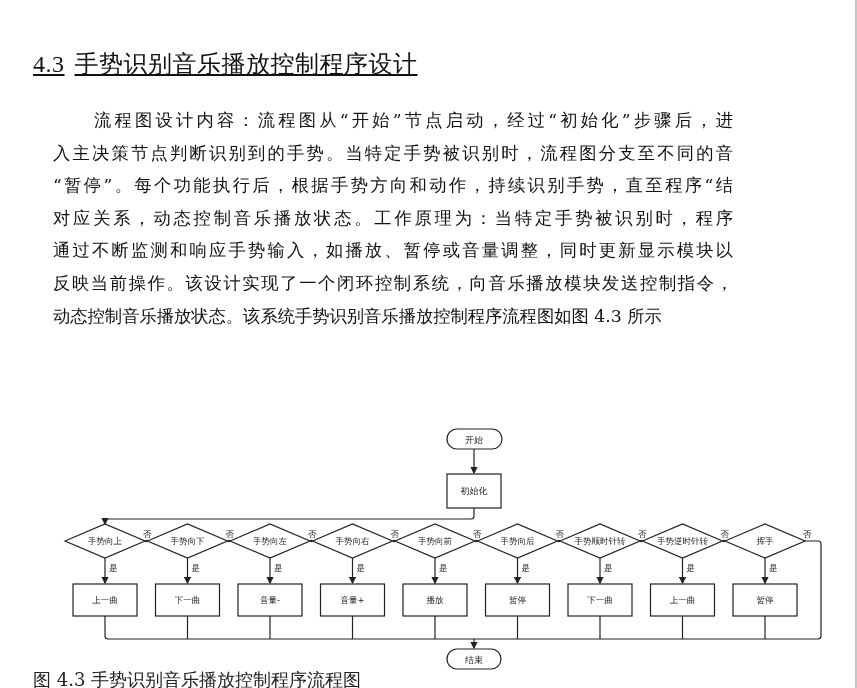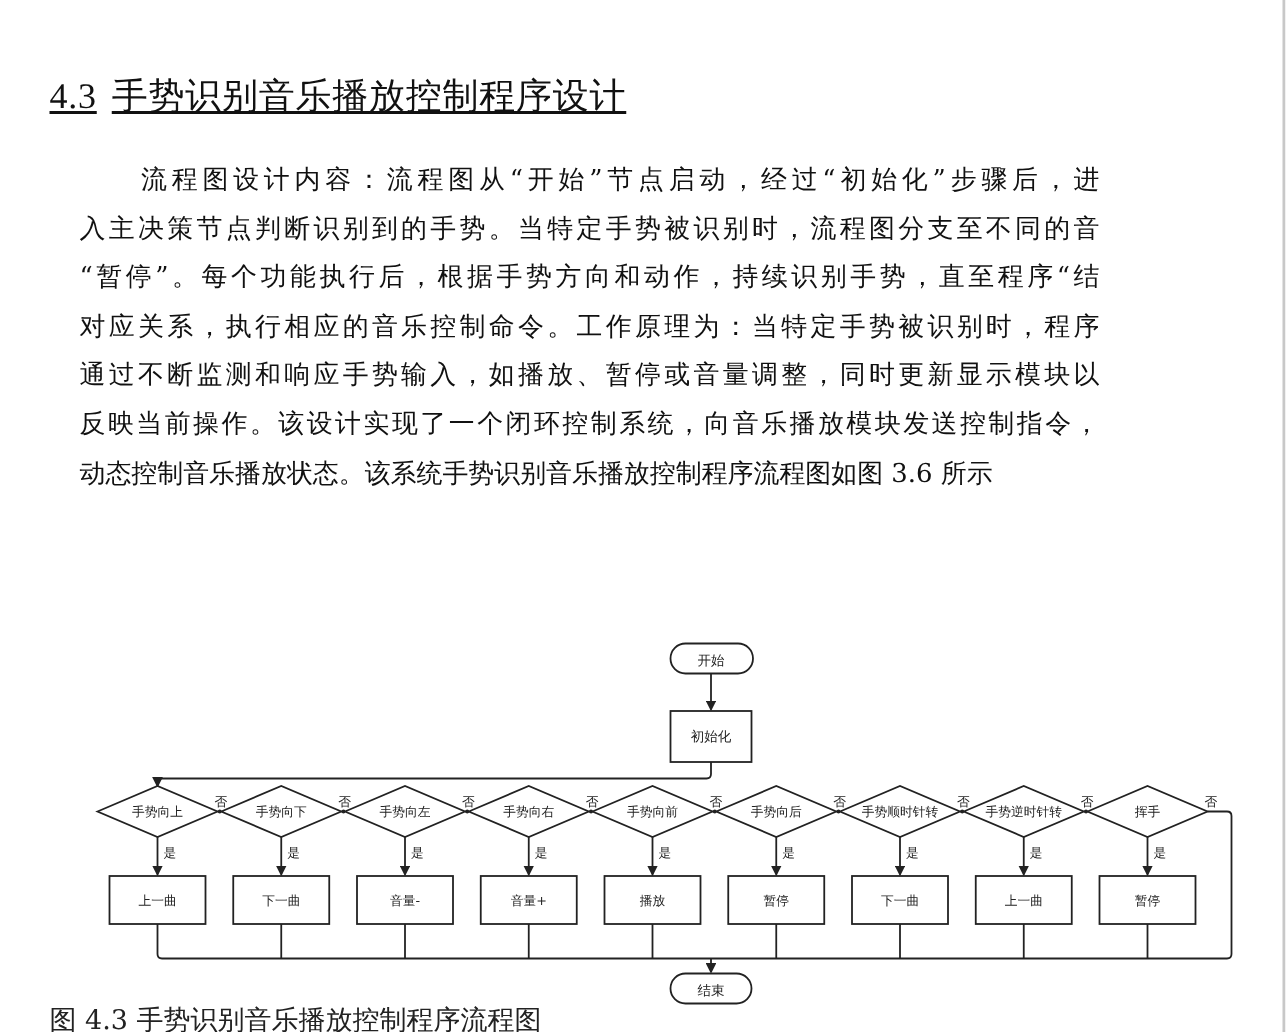--- a/index.html
+++ b/index.html
@@ -20,24 +20,24 @@
 <div class="right-edge"></div>
 
 <div class="title">
   <span class="num">4.3</span><span>手势识别音乐播放控制程序设计</span>
 </div>
 
 <div class="para">
   <div class="line">　　流程图设计内容：流程图从“开始”节点启动，经过“初始化”步骤后，进</div>
   <div class="line">入主决策节点判断识别到的手势。当特定手势被识别时，流程图分支至不同的音</div>
   <div class="line">“暂停”。每个功能执行后，根据手势方向和动作，持续识别手势，直至程序“结</div>
-  <div class="line">对应关系，执行相应的音乐控制命令。工作原理为：当特定手势被识别时，程序</div>
+  <div class="line">对应关系，动态控制音乐播放状态。工作原理为：当特定手势被识别时，程序</div>
   <div class="line">通过不断监测和响应手势输入，如播放、暂停或音量调整，同时更新显示模块以</div>
   <div class="line">反映当前操作。该设计实现了一个闭环控制系统，向音乐播放模块发送控制指令，</div>
-  <div class="line last">动态控制音乐播放状态。该系统手势识别音乐播放控制程序流程图如图 3.6 所示</div>
+  <div class="line last">动态控制音乐播放状态。该系统手势识别音乐播放控制程序流程图如图 4.3 所示</div>
 </div>
 
 <svg class="flow" width="857" height="688" xmlns="http://www.w3.org/2000/svg">
   <defs>
     <marker id="arr" markerWidth="6" markerHeight="6" refX="5" refY="3" orient="auto">
       <path d="M0,0 L6,3 L0,6 z" fill="#222"></path>
     </marker>
   </defs>
   <g id="static" stroke="#222" stroke-width="1.2" fill="none">
 

